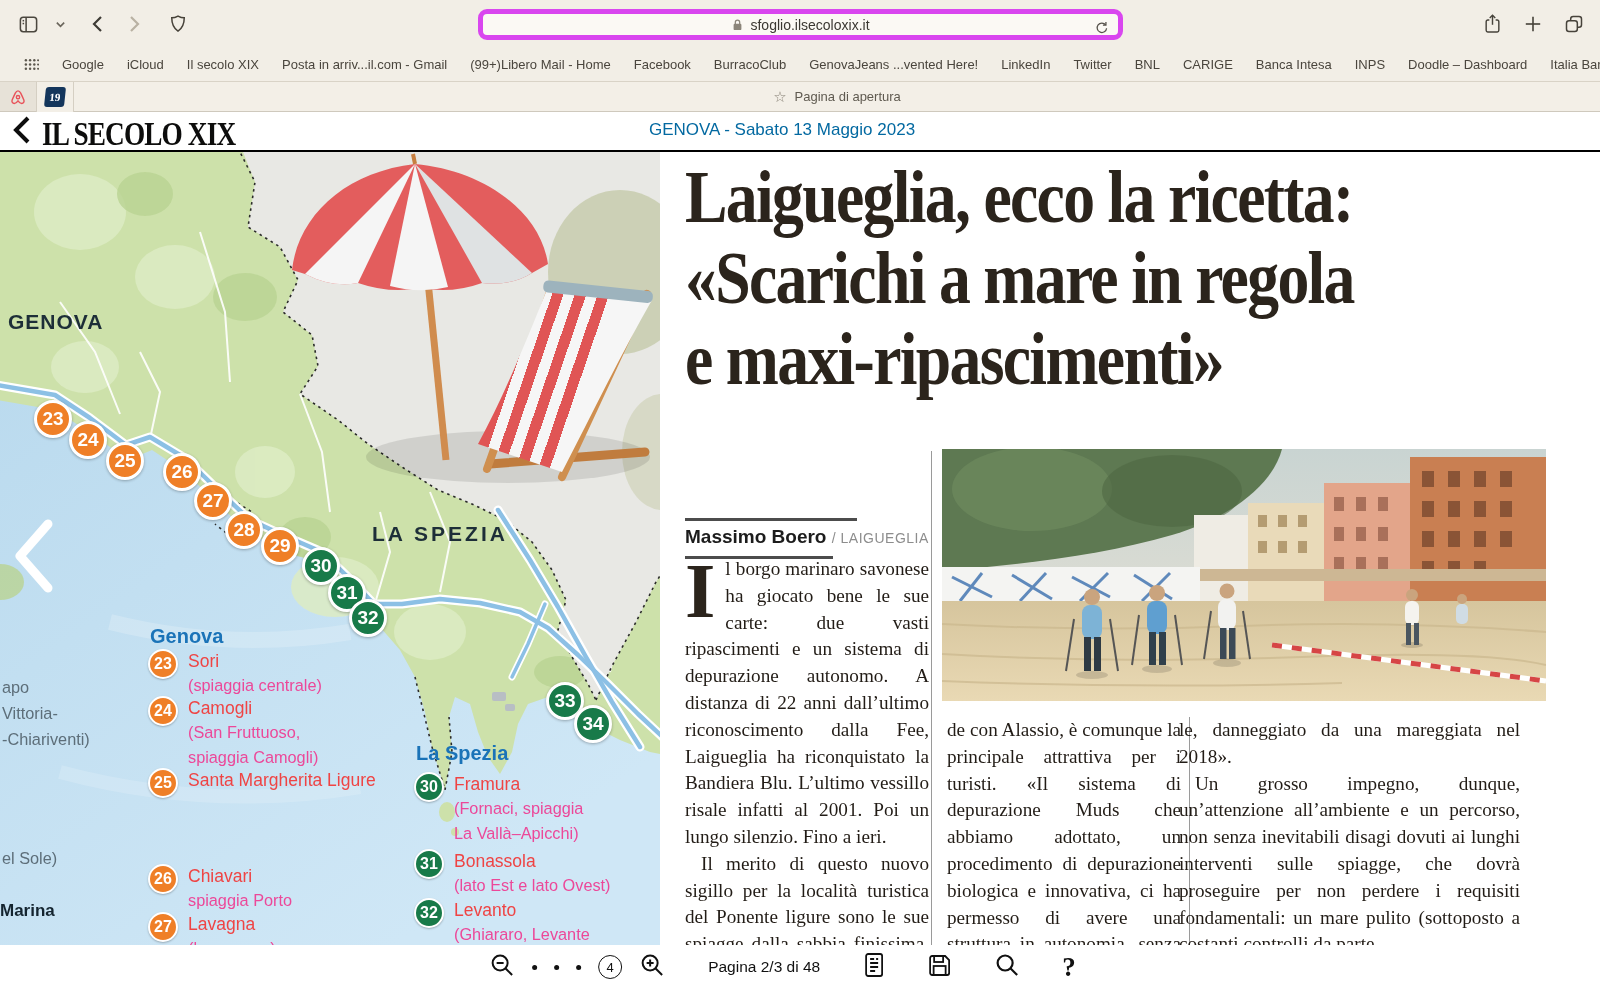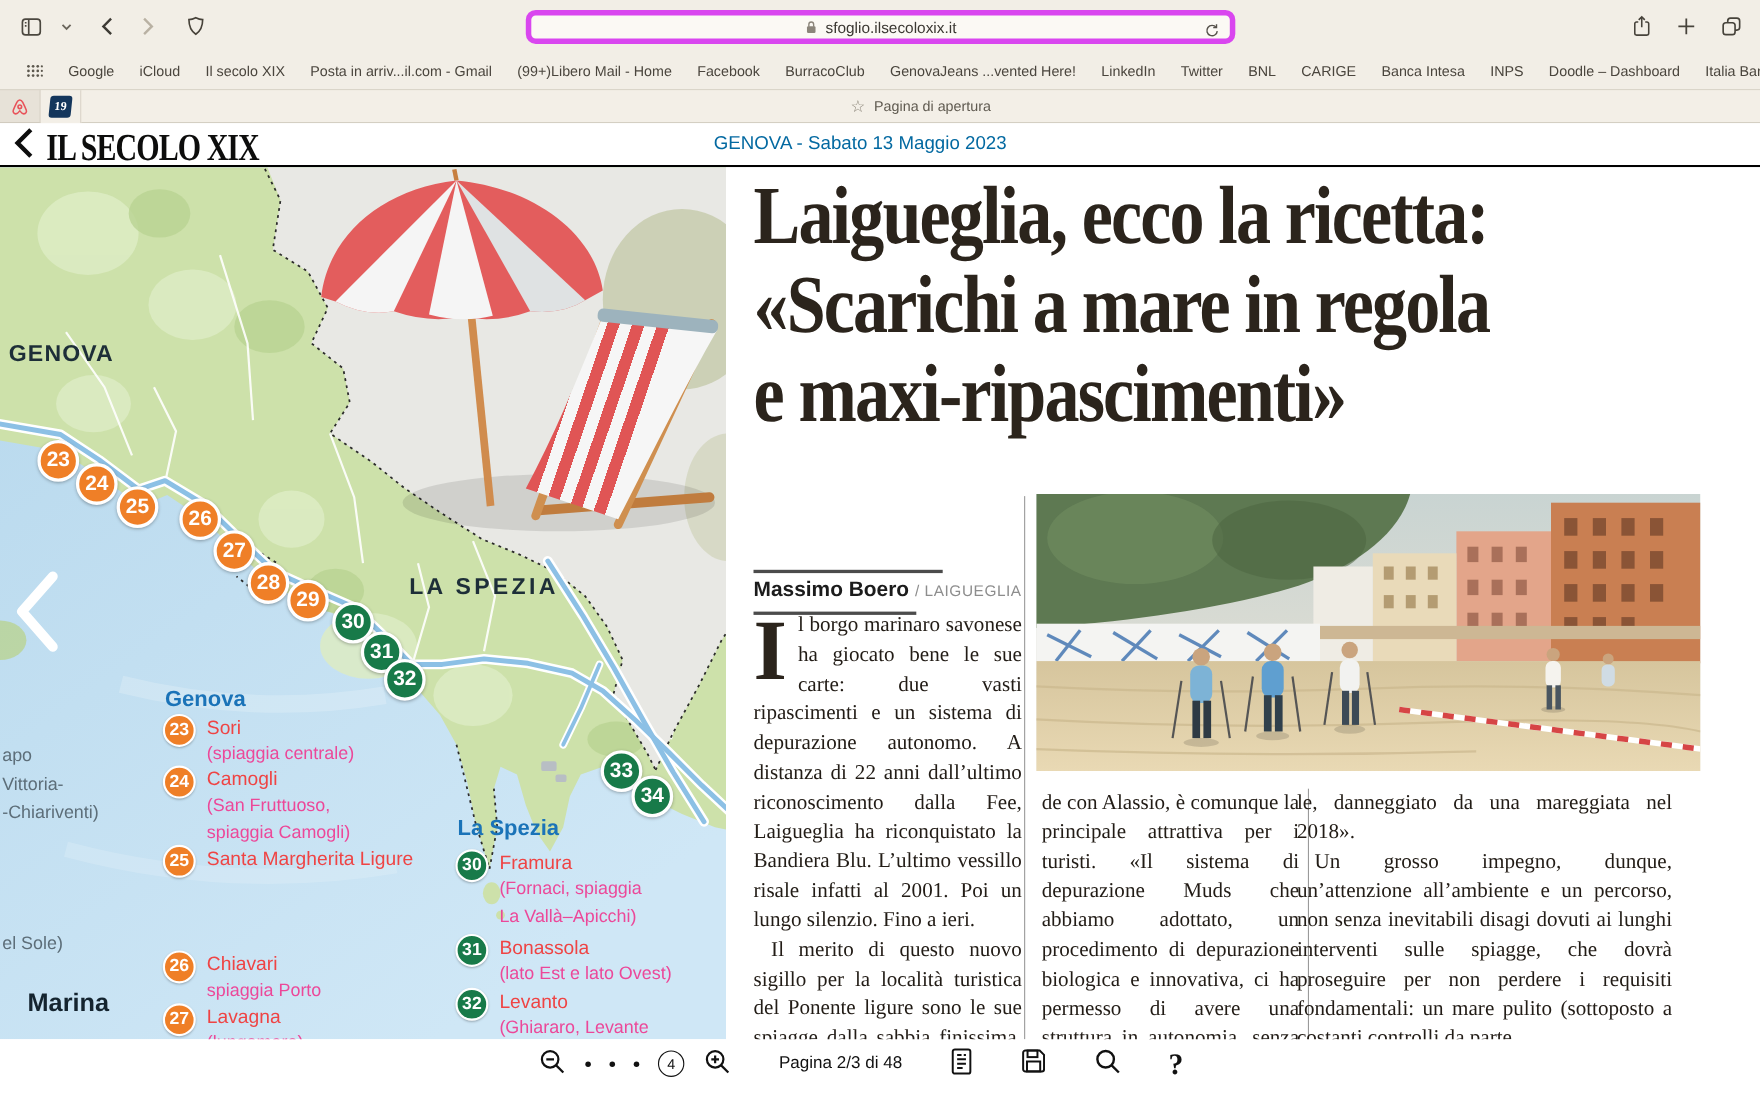--- a/index.html
+++ b/index.html
@@ -54,21 +54,21 @@
     font-size:19px; box-shadow:0 1px 3px rgba(0,0,0,.3); }
   .marker.orange { background:#ef7f27; } .marker.green { background:#187a49; }
   .bl-item { position:absolute; display:flex; gap:10px; }
   .badge { width:30px; height:30px; border-radius:50%; border:2px solid #fff; flex:0 0 30px;
     display:flex; align-items:center; justify-content:center; color:#fff; font-weight:bold;
     font-size:16px; box-shadow:0 1px 2px rgba(0,0,0,.25); }
   .badge.orange { background:#ef7f27; } .badge.green { background:#187a49; }
   .bl-name { font-size:17.5px; font-weight:normal; color:#ef4444; line-height:24px; }
   .bl-detail { font-size:16.3px; color:#ec4899; line-height:24.5px; white-space:pre-line; }
   .edge-frag { position:absolute; font-size:16.3px; color:#5d6e79; line-height:26px; white-space:pre-line; }
-  .edge-frag.bold { font-weight:bold; color:#14242f; font-size:23px;padding-left:25px; }
+  .edge-frag.bold { font-weight:bold; color:#14242f; font-size:17px; }
   .prev-chevron { position:absolute; left:10px; top:365px; }
 
   
   .artpane { position:absolute; left:660px; top:152px; width:940px; height:793px; overflow:hidden; background:#fff; }
   .headline { position:absolute; left:25px; top:4px; width:1040px;
     font-family:"Liberation Serif",serif; font-weight:600; font-size:75px; line-height:81px;
     letter-spacing:-2px; color:#2b241c; transform:scaleX(.85); transform-origin:left top; }
   .kicker { position:absolute; left:25px; top:297px; width:238px; height:50px; background:#2aa5c0; }
   .kicker span { display:block; padding:12px 0 0 14px; font-family:"Liberation Serif",serif;
     font-weight:bold; font-size:21px; color:#fff; letter-spacing:.5px; }

